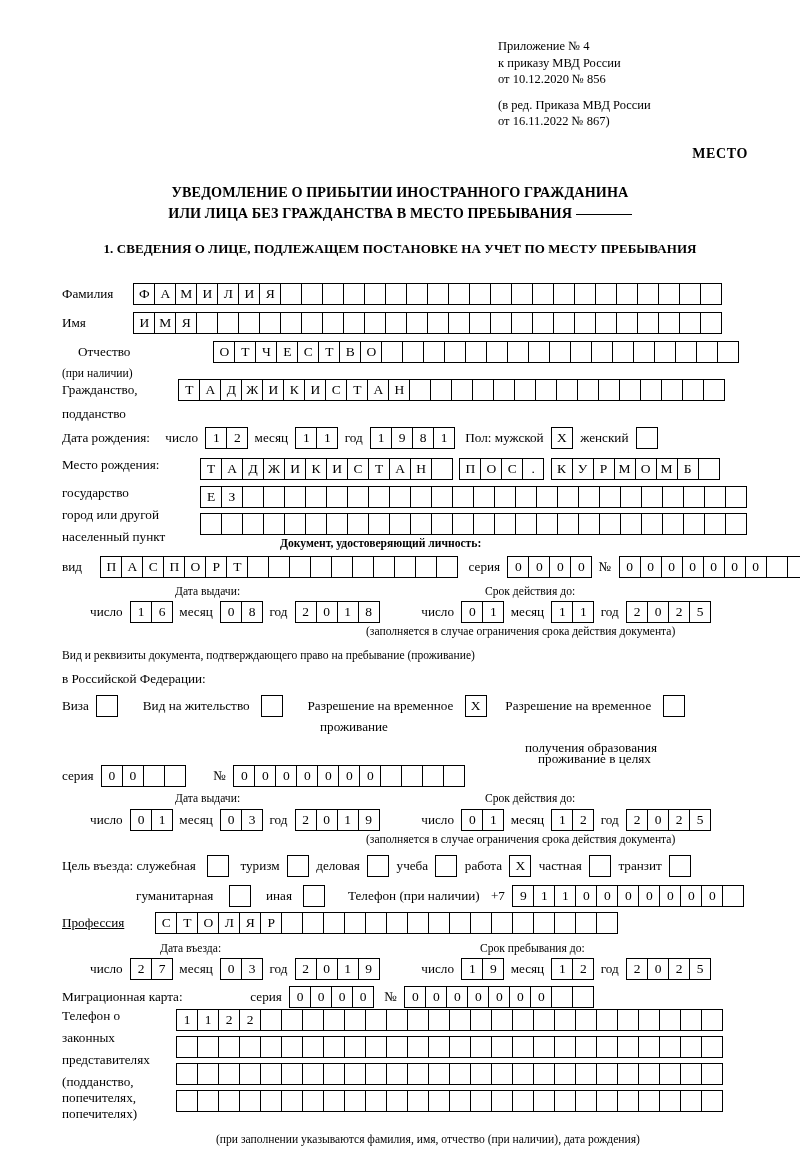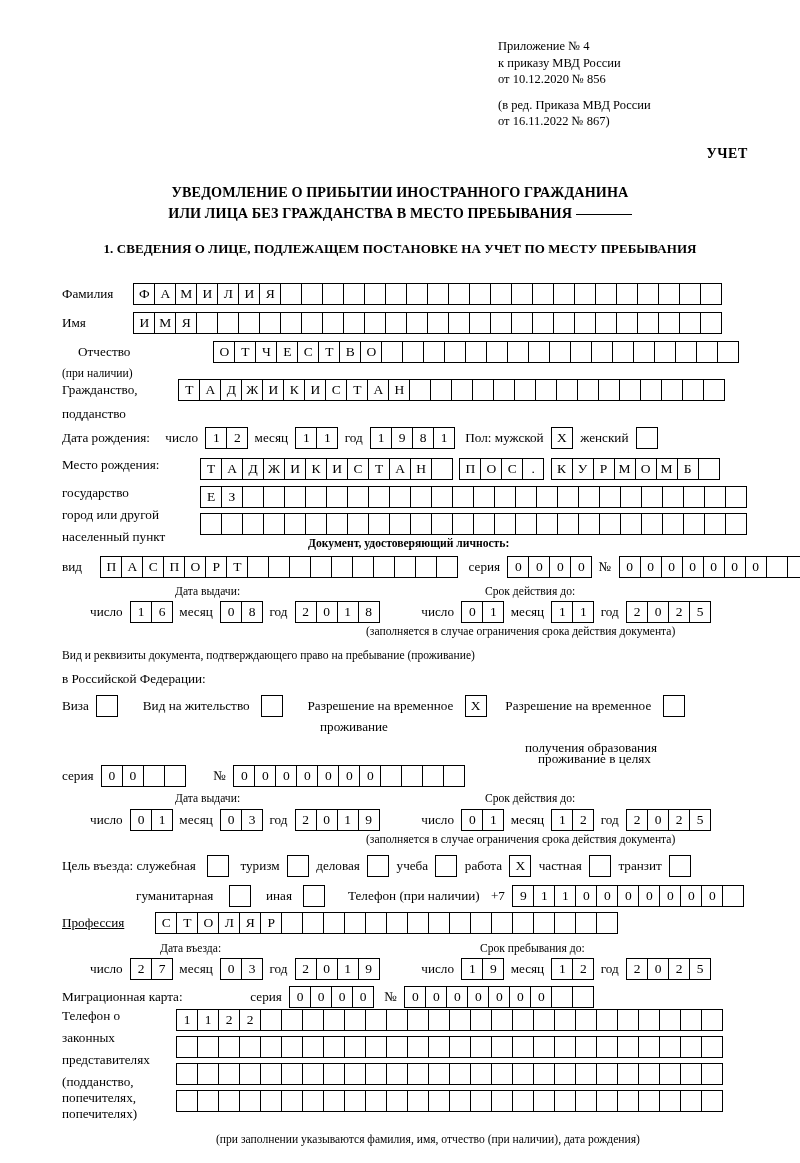--- a/index.html
+++ b/index.html
@@ -62,21 +62,21 @@
 
   <div class="hdr">
     <div class="l">Приложение № 4</div>
     <div class="l">к приказу МВД России</div>
     <div class="l">от 10.12.2020 № 856</div>
     <div class="gap"></div>
     <div class="l">(в ред. Приказа МВД России</div>
     <div class="l">от 16.11.2022 № 867)</div>
   </div>
 
-  <div class="forma">УЧЕТ</div>
+  <div class="forma">МЕСТО</div>
 
   <div class="title">
     <div>УВЕДОМЛЕНИЕ О ПРИБЫТИИ ИНОСТРАННОГО ГРАЖДАНИНА</div>
     <div><span>ИЛИ ЛИЦА БЕЗ ГРАЖДАНСТВА В МЕСТО ПРЕБЫВАНИЯ</span> <span class="ul"></span></div>
   </div>
 
   <div class="sect1">1. СВЕДЕНИЯ О ЛИЦЕ, ПОДЛЕЖАЩЕМ ПОСТАНОВКЕ НА УЧЕТ ПО МЕСТУ ПРЕБЫВАНИЯ</div>
 
   <div class="row" style="top:283px;left:62px;">
     <span class="t lbl" style="width:68px;display:inline-block;">Фамилия</span>
@@ -332,21 +332,21 @@
         <span class="bx" style="width: 22px; height: 22px;"></span>
         <span class="bx" style="width: 22px; height: 22px;"></span>
         <span class="bx" style="width: 22px; height: 22px;"></span>
         <span class="bx" style="width: 22px; height: 22px;"></span>
         <span class="bx" style="width: 22px; height: 22px;"></span>
         <span class="bx" style="width: 22px; height: 22px;"></span>
       </span>
   </div>
   <div class="row" style="top:530px;left:62px;">населенный пункт</div>
 
-  <div class="row bold small" style="top:538px;left:308px;">Документ, удостоверяющий личность:</div>
+  <div class="row bold small" style="top:538px;left:280px;">Документ, удостоверяющий личность:</div>
 
   <div class="row" style="top:556px;left:62px;">
     <span class="t" style="width:35px;display:inline-block;">вид</span>
     <span class="boxes" id="id-kind">
         <span class="bx" style="width: 22px; height: 22px;">П</span>
         <span class="bx" style="width: 22px; height: 22px;">А</span>
         <span class="bx" style="width: 22px; height: 22px;">С</span>
         <span class="bx" style="width: 22px; height: 22px;">П</span>
         <span class="bx" style="width: 22px; height: 22px;">О</span>
         <span class="bx" style="width: 22px; height: 22px;">Р</span>

